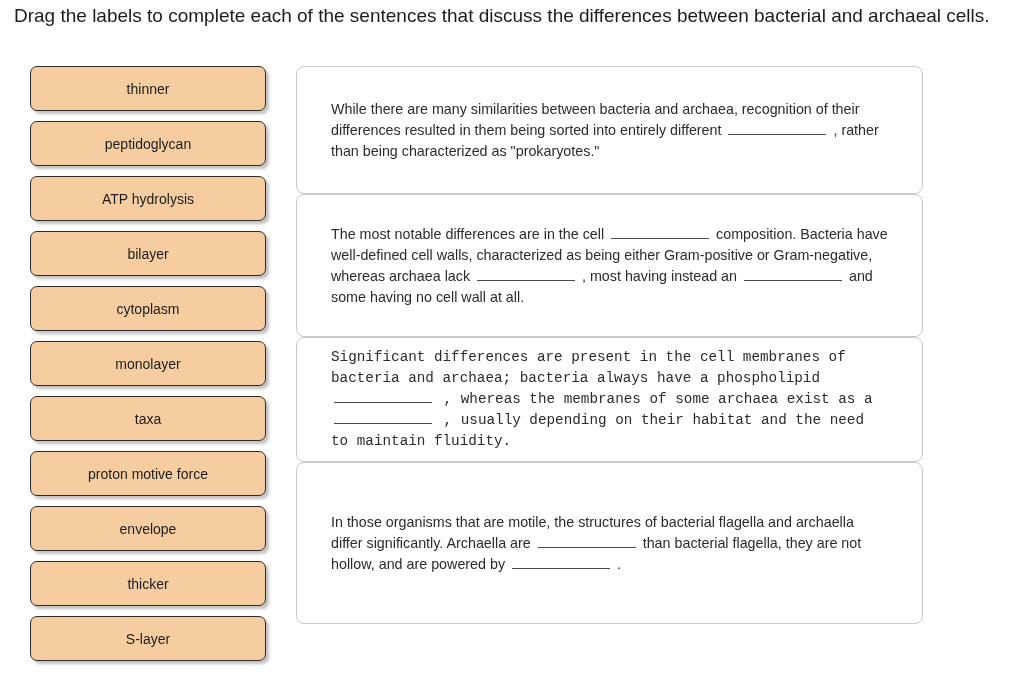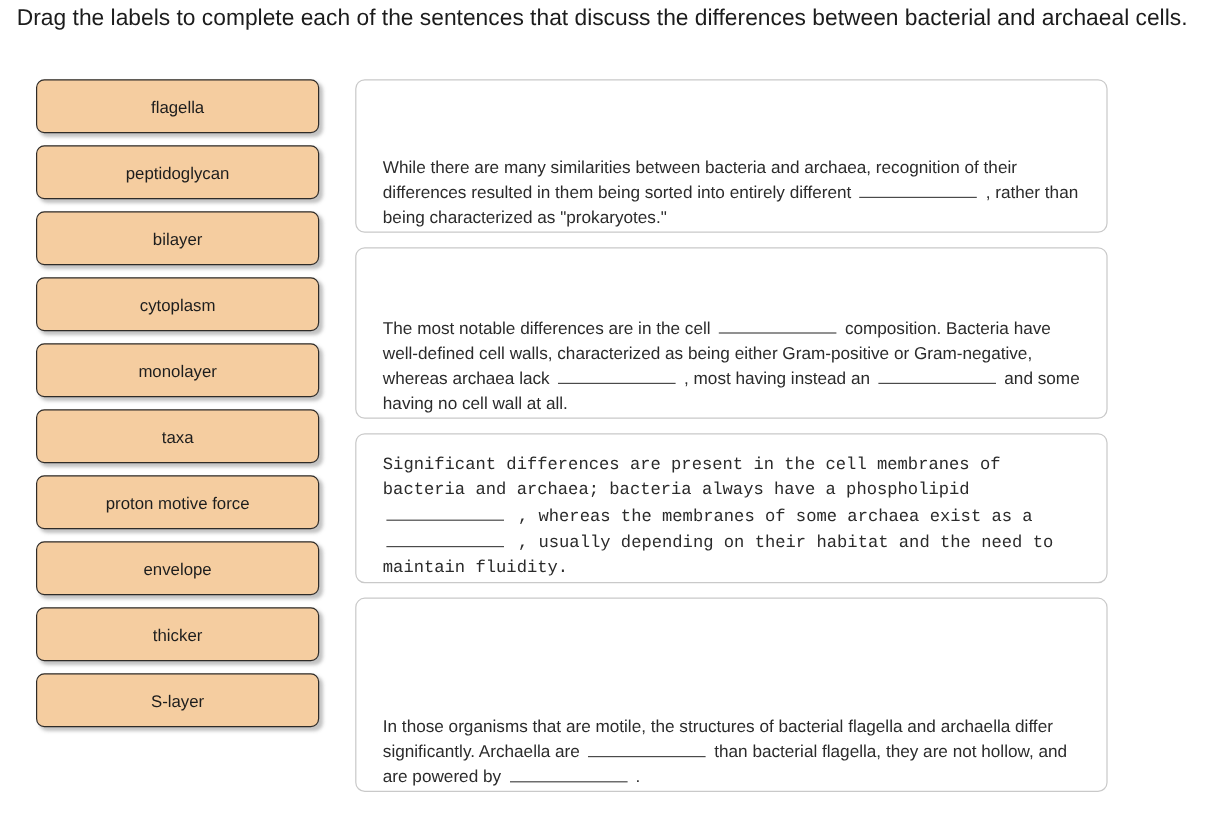--- a/index.html
+++ b/index.html
@@ -62,24 +62,23 @@
     position: absolute;
     left: 296px;
     top: 66px;
     width: 627px;
   }
   .sentence-panel {
     box-sizing: border-box;
     background: #ffffff;
     border: 1.5px solid #c9c9c9;
     border-radius: 8px;
-    margin-bottom: 12px;
     display: flex;
-    align-items: flex-end;
-    padding: 0 22px;
+    align-items: center;
+    padding: 0 34px;
   }
   .panel-1 { height: 128px; }
   .panel-2 { height: 143px; }
   .panel-3 { height: 125px; font-family: Liberation Mono, monospace; }
   .panel-4 { height: 162px; }
 
   .sentence-text {
     font-size: 14.3px;
     line-height: 21px;
     color: #2b2b2b;
@@ -94,24 +93,27 @@
     vertical-align: baseline;
   }
 </style>
 </head>
 <body>
 
 <div id="instruction">Drag the labels to complete each of the sentences that discuss the differences between bacterial and archaeal cells.</div>
 
 <div id="label-bank">
     <div class="drag-label">
-      <span class="drag-label-text">flagella</span>
+      <span class="drag-label-text">thinner</span>
     </div>
     <div class="drag-label">
       <span class="drag-label-text">peptidoglycan</span>
+    </div>
+    <div class="drag-label">
+      <span class="drag-label-text">ATP hydrolysis</span>
     </div>
     <div class="drag-label">
       <span class="drag-label-text">bilayer</span>
     </div>
     <div class="drag-label">
       <span class="drag-label-text">cytoplasm</span>
     </div>
     <div class="drag-label">
       <span class="drag-label-text">monolayer</span>
     </div>

